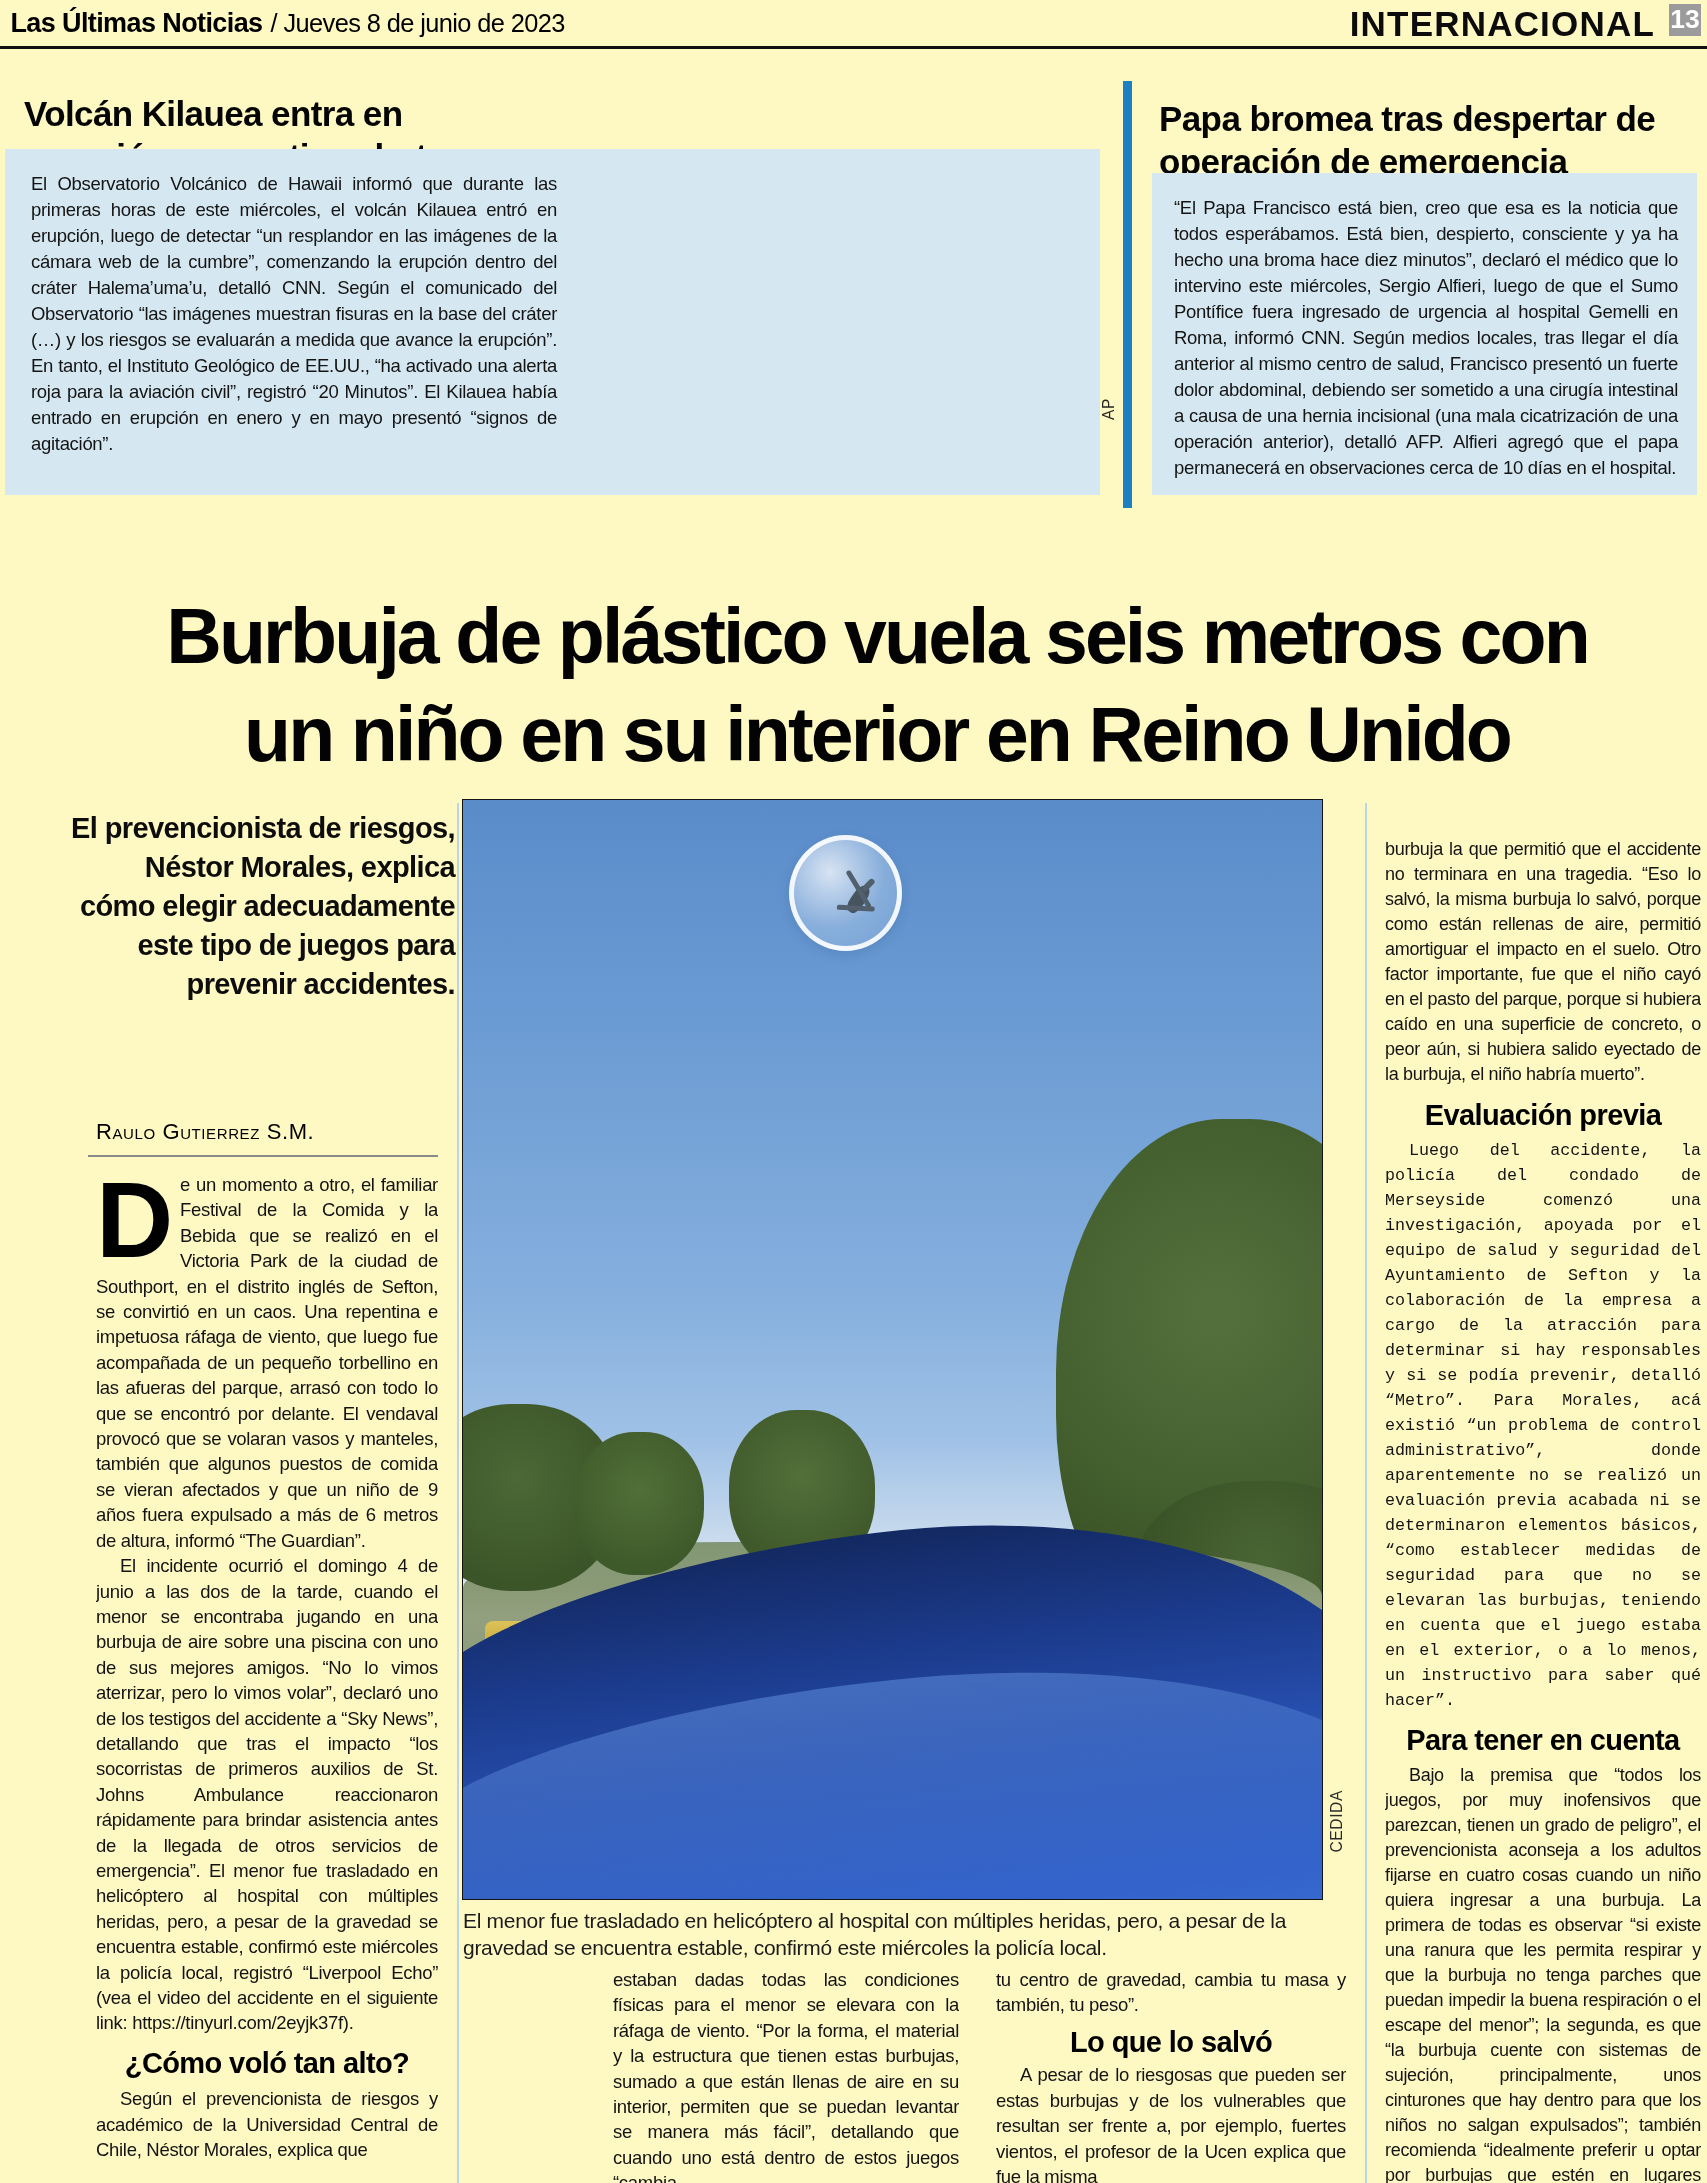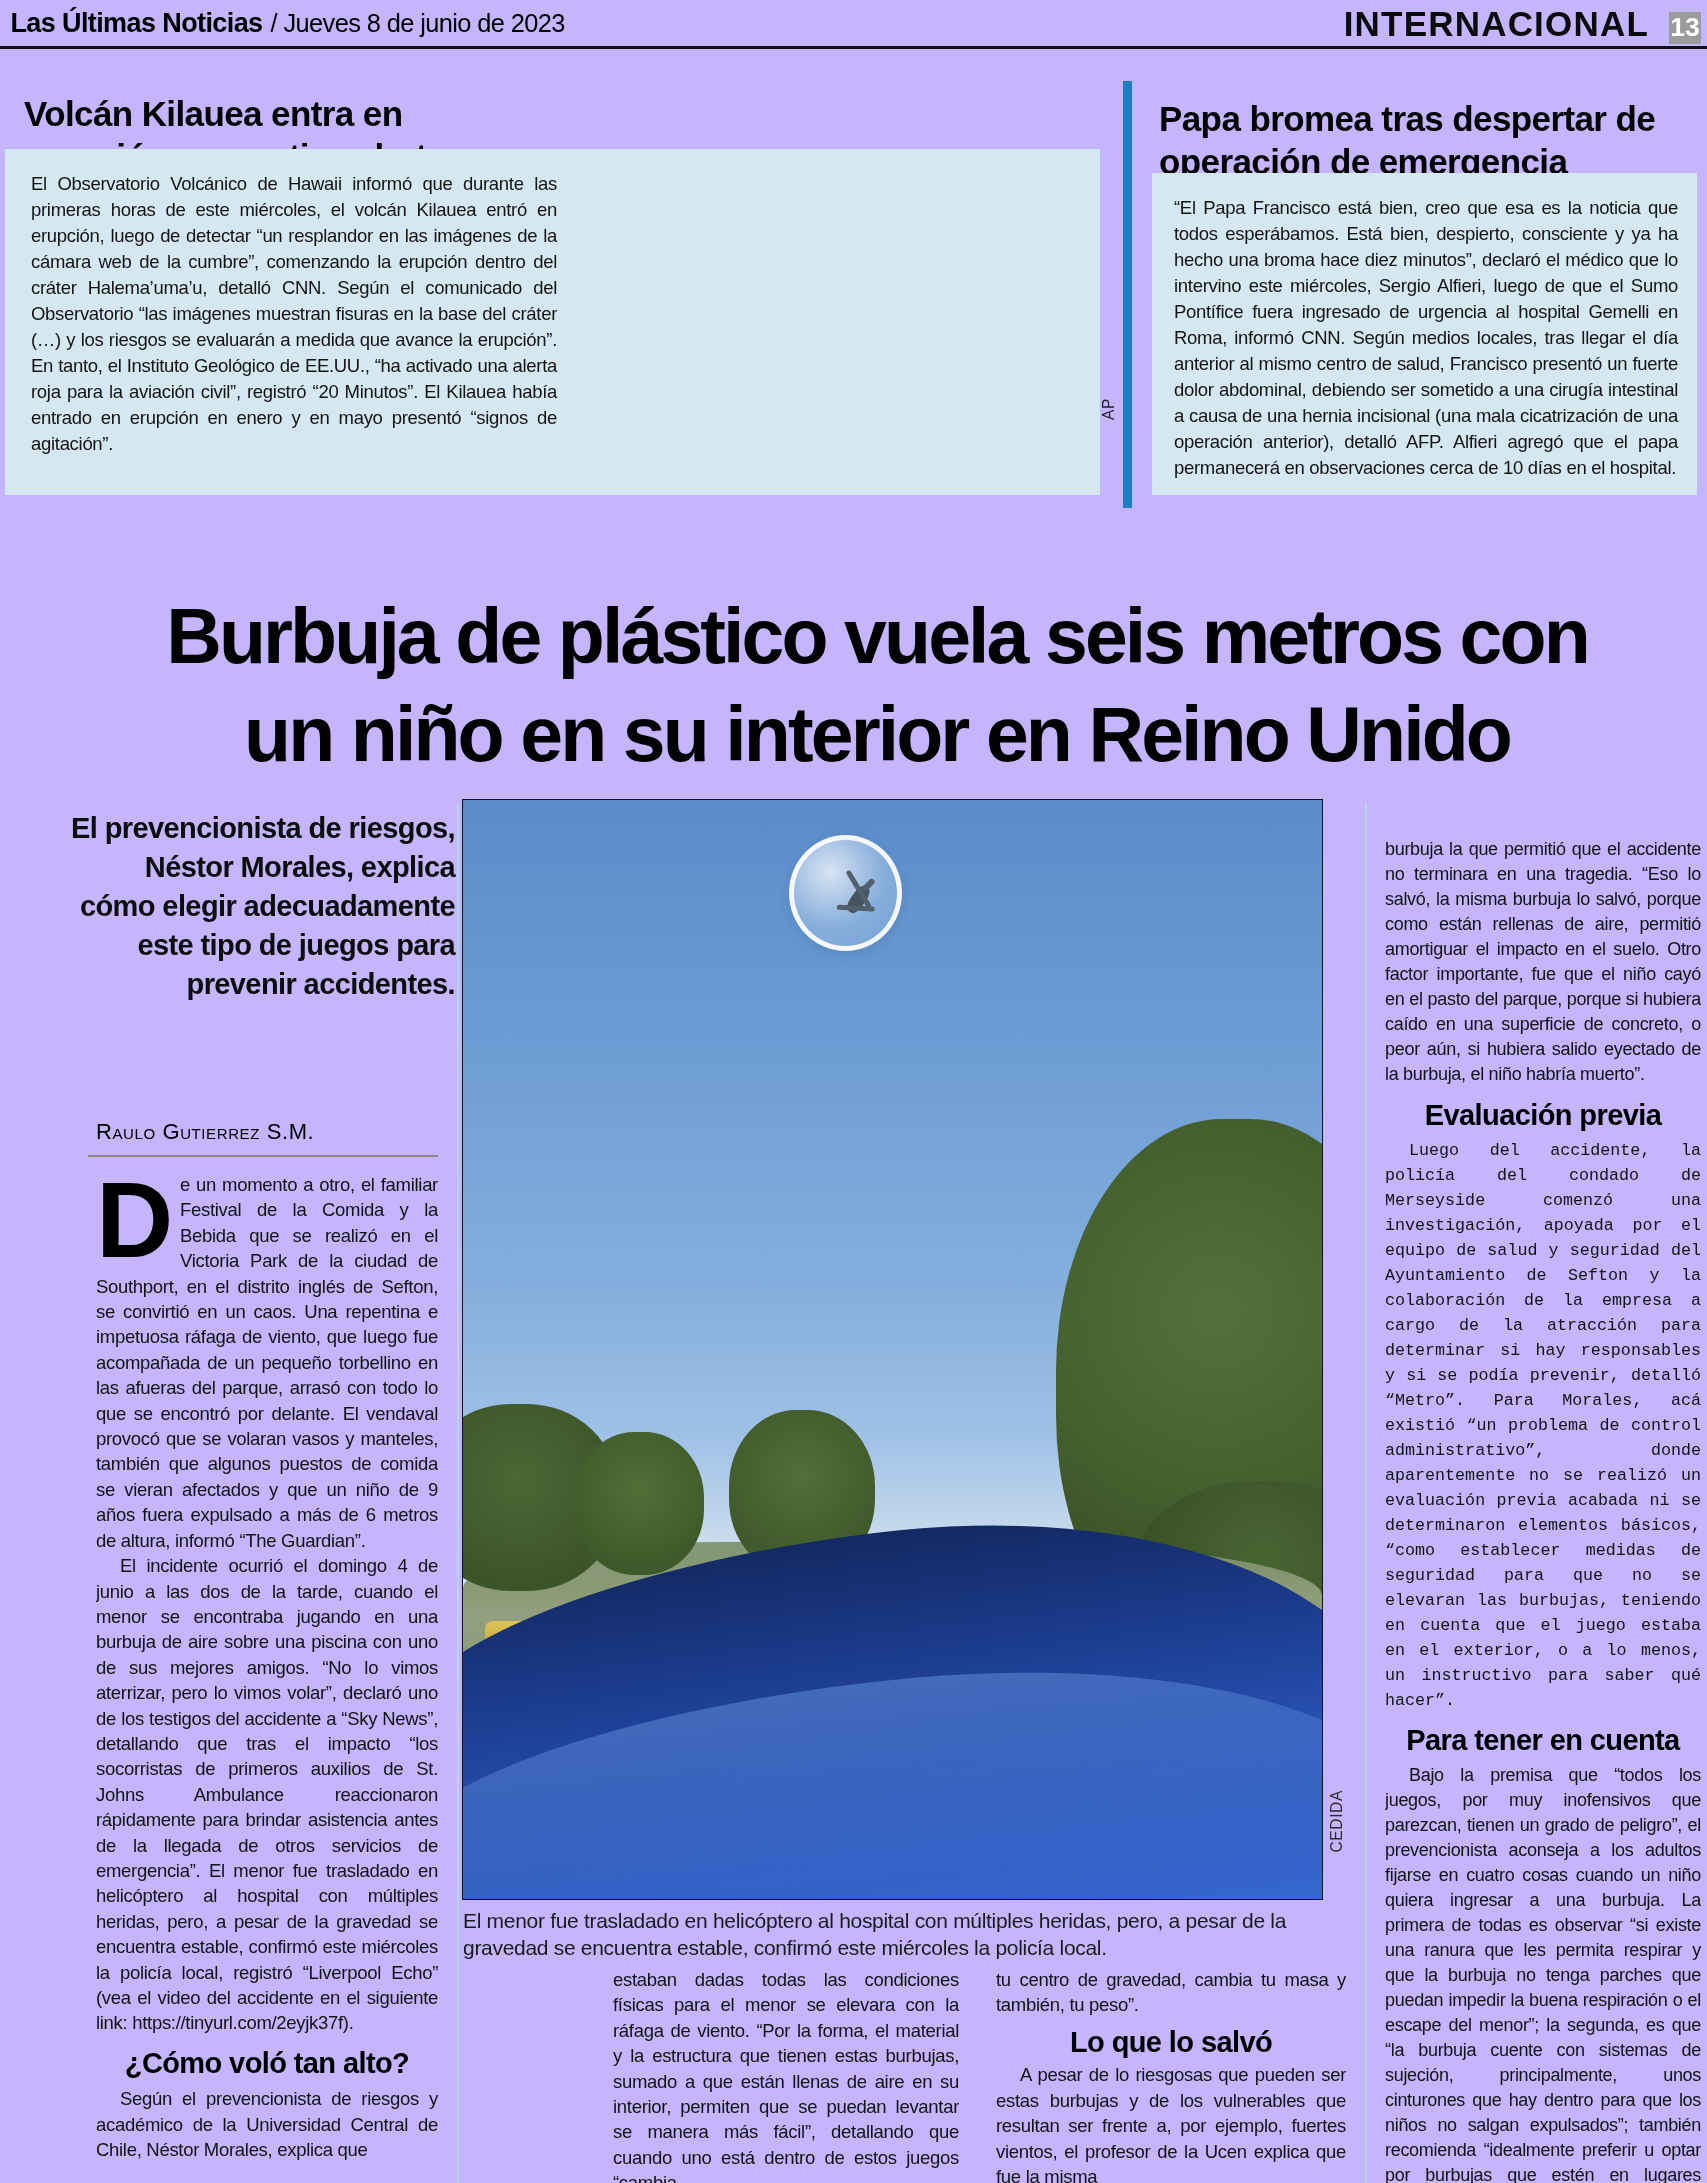--- a/index.html
+++ b/index.html
@@ -1,23 +1,23 @@
 <!DOCTYPE html>
 <html lang="es" style="font-size:9.2px"><head>
 <meta charset="utf-8">
 <style>
   html,body{margin:0;padding:0;background:#ffffff;}
-  #page{position:relative;width:1708px;height:2183px;background:#c4b5fd;overflow:hidden;
+  #page{position:relative;width:1708px;height:2183px;background:#fef9c3;overflow:hidden;
         font-family:"Liberation Sans",sans-serif;color:#111;}
 
   
   .masthead{position:absolute;left:10.4px;top:8px;display:flex;align-items:baseline;gap:8px;}
   .brand{font-size:27px;font-weight:bold;letter-spacing:-0.6px;color:#000;}
   .issue-date{font-size:25.4px;font-weight:400;color:#000;letter-spacing:-0.6px;}
-  .section-head{position:absolute;right:7px;top:3.5px;display:flex;align-items:flex-end;gap:20px;}
+  .section-head{position:absolute;right:7px;top:3.5px;display:flex;align-items:flex-start;gap:14px;}
   .section-name{font-size:35px;font-weight:800;letter-spacing:1.2px;color:#0c0c0c;}
   .page-num{width:32px;height:32px;background:#9b9b9b;color:#fff;font-size:26.5px;font-weight:bold;
             display:flex;align-items:center;justify-content:center;}
   .top-rule{position:absolute;left:0;top:46px;width:1708px;height:2.9px;background:#101010;}
 
   
   .panel{position:absolute;background:#d5e7f1;}
   .body-text{font-size:18.5px;line-height:26px;text-align:justify;letter-spacing:-0.3px;color:#141414;}
   .v-rule{position:absolute;width:2.3px;background:#b9d6e6;}
 

